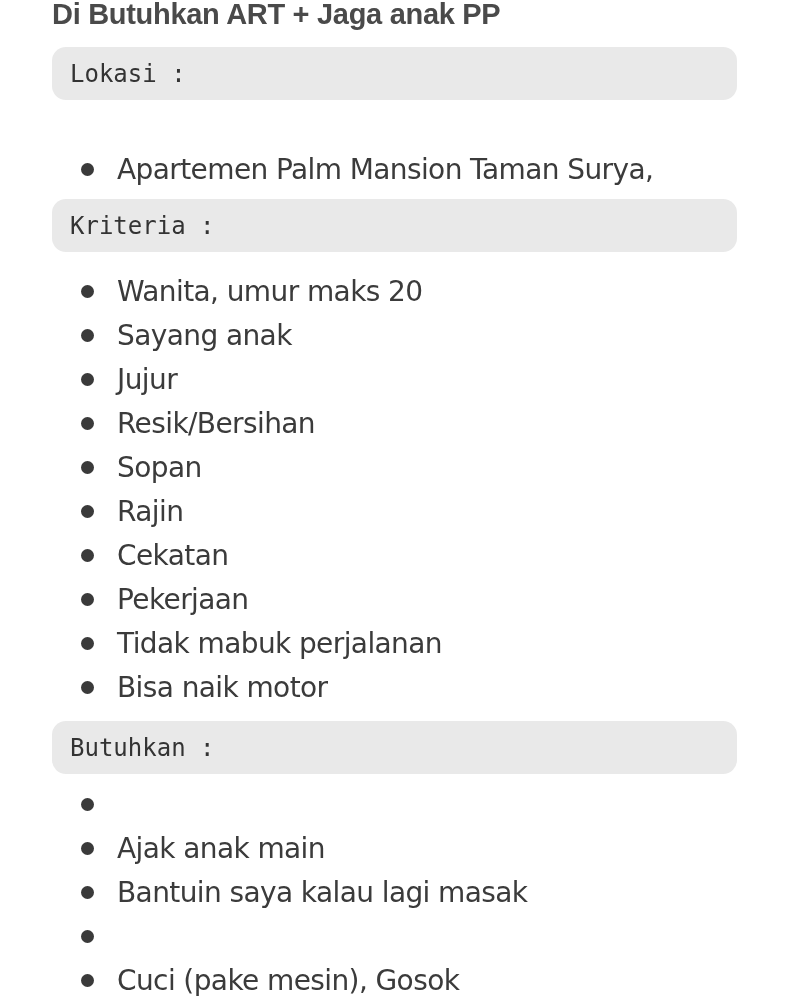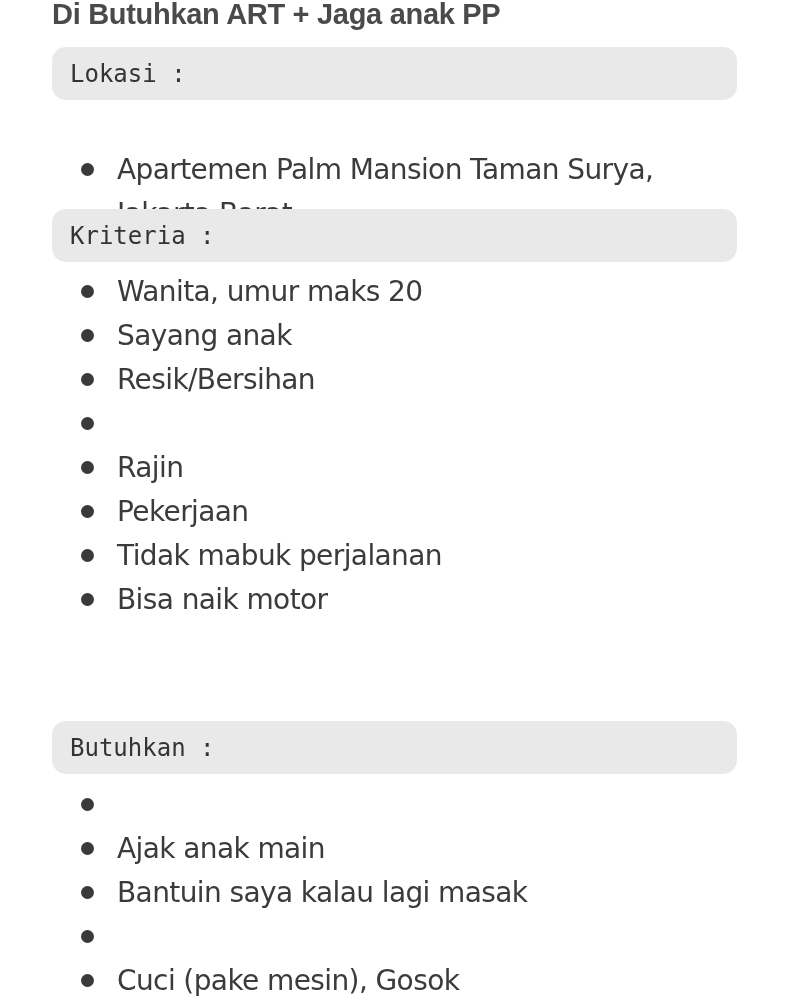--- a/index.html
+++ b/index.html
@@ -45,29 +45,31 @@
 <div class="code-block" style="top:47px;">
   <span class="code-label">Lokasi :</span>
 </div>
 <ul class="items" style="top:109px;margin-top:39px;">
   <li class="wrap">
     <span class="bullet"></span>
     <span class="text">Apartemen Palm Mansion Taman Surya, Jakarta Barat</span>
   </li>
 </ul>
 
-<div class="code-block" style="top:209px;">
+<div class="code-block" style="top:199px;">
   <span class="code-label">Kriteria :</span>
 </div>
 <ul class="items" style="top:270px;">
   <li><span class="bullet"></span><span class="text">Wanita, umur maks 20</span></li>
   <li><span class="bullet"></span><span class="text">Sayang anak</span></li>
+  <li><span class="bullet"></span><span class="text">Jujur</span></li>
   <li><span class="bullet"></span><span class="text">Resik/Bersihan</span></li>
-  <li><span class="bullet"></span></li>
+  <li><span class="bullet"></span><span class="text">Sopan</span></li>
   <li><span class="bullet"></span><span class="text">Rajin</span></li>
+  <li><span class="bullet"></span><span class="text">Cekatan</span></li>
   <li><span class="bullet"></span><span class="text">Pekerjaan</span></li>
   <li><span class="bullet"></span><span class="text">Tidak mabuk perjalanan</span></li>
   <li><span class="bullet"></span><span class="text">Bisa naik motor</span></li>
 </ul>
 
 <div class="code-block" style="top:721px;">
   <span class="code-label">Butuhkan :</span>
 </div>
 <ul class="items" style="top:783px;">
   <li><span class="bullet"></span></li>

